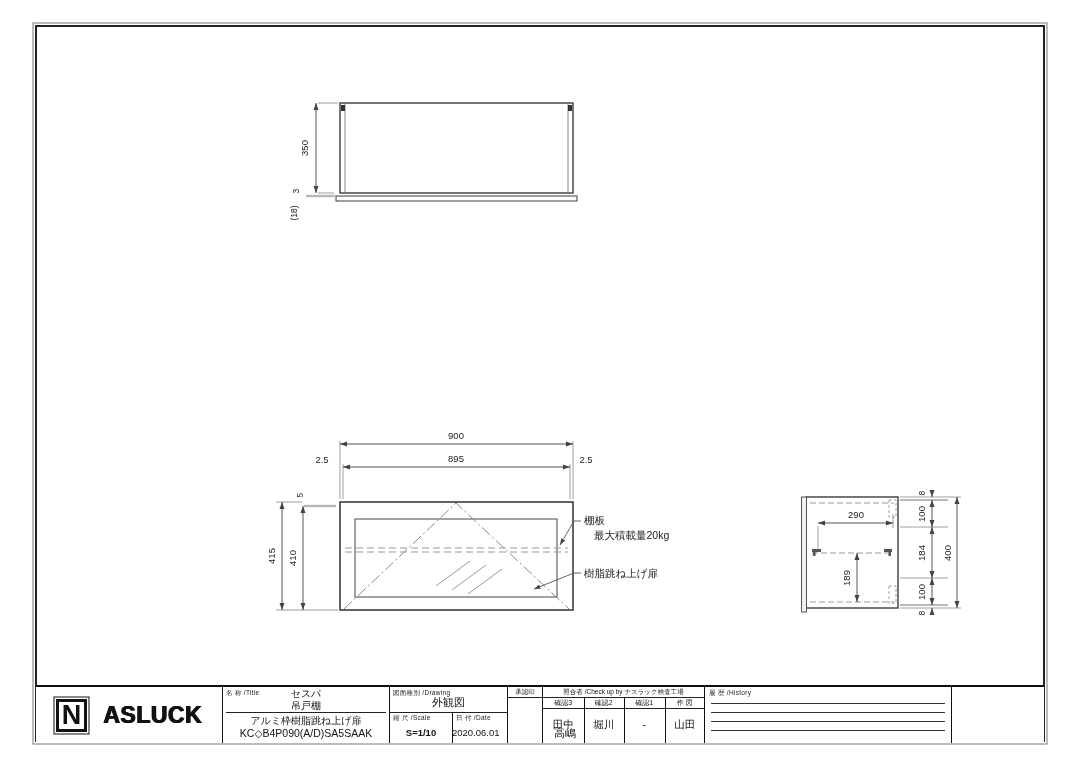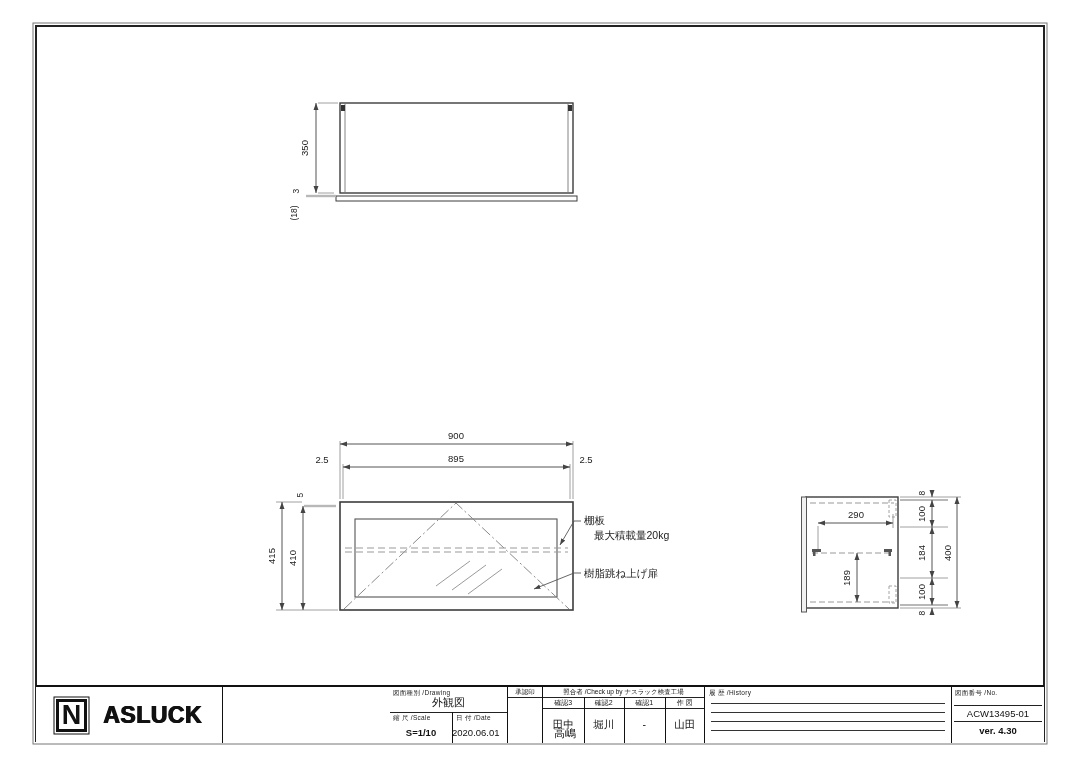--- a/index.html
+++ b/index.html
@@ -157,20 +157,28 @@
 
   <div class="tb">
 
     <div class="cell" style="left:0;width:187px;">
       <div class="logo-wrap">
         <span class="logo-n">N</span>
           <span class="logo-rest">ASLUCK</span>
       </div>
     </div>
 
+    <div class="cell" style="left:187px;width:167px;">
+      <span class="hdr" style="left:3px;top:2px;">名 称 /Title</span>
+      <div class="ctr" style="left:0;top:0;width:100%;font-size:10px;">セスパ</div>
+      <div class="ctr" style="left:0;top:12px;width:100%;font-size:10px;">吊戸棚</div>
+      <div class="hline" style="left:3px;right:3px;top:25px;"></div>
+      <div class="ctr" style="left:0;top:27px;width:100%;font-size:10px;">アルミ枠樹脂跳ね上げ扉</div>
+      <div class="ctr" style="left:0;top:40px;width:100%;font-size:10.5px;">KC◇B4P090(A/D)SA5SAAK</div>
+    </div>
 
     <div class="cell" style="left:354px;width:118px;">
       <span class="hdr" style="left:3px;top:2px;">図面種別 /Drawing</span>
       <div class="ctr" style="left:0;top:8px;width:100%;font-size:11px;">外観図</div>
       <div class="hline" style="left:0;right:0;top:25px;border-top-width:1.5px;"></div>
       <div class="vline" style="left:62px;top:25px;height:31px;border-left-width:1.5px;"></div>
       <span class="hdr" style="left:3px;top:27px;">縮 尺 /Scale</span>
       <div class="ctr" style="left:0;top:40px;width:62px;font-size:9.5px;font-weight:bold;">S=1/10</div>
       <span class="hdr" style="left:66px;top:27px;">日 付 /Date</span>
       <div class="ctr" style="left:62px;top:40px;width:36px;font-size:9.5px;">2020.06.01</div>
@@ -200,22 +208,15 @@
     </div>
 
     <div class="cell" style="left:669px;width:247px;">
       <span class="hdr" style="left:4px;top:2px;">履 歴 /History</span>
       <div class="hline" style="left:6px;right:6px;top:16px;border-top-color:#333;"></div>
       <div class="hline" style="left:6px;right:6px;top:25px;border-top-color:#333;"></div>
       <div class="hline" style="left:6px;right:6px;top:34px;border-top-color:#333;"></div>
       <div class="hline" style="left:6px;right:6px;top:43px;border-top-color:#333;"></div>
     </div>
 
-    <div class="cell" style="left:916px;width:92px;border-right:none;">
-      <span class="hdr" style="left:3px;top:2px;">図面番号 /No.</span>
-      <div class="hline" style="left:2px;right:2px;top:18px;"></div>
-      <div class="ctr" style="left:0;top:21px;width:100%;font-size:9.5px;">ACW13495-01</div>
-      <div class="hline" style="left:2px;right:2px;top:34px;"></div>
-      <div class="ctr" style="left:0;top:38px;width:100%;font-size:9.5px;font-weight:bold;">ver. 4.30</div>
-    </div>
 
   </div>
 </div>
 
 </body></html>

